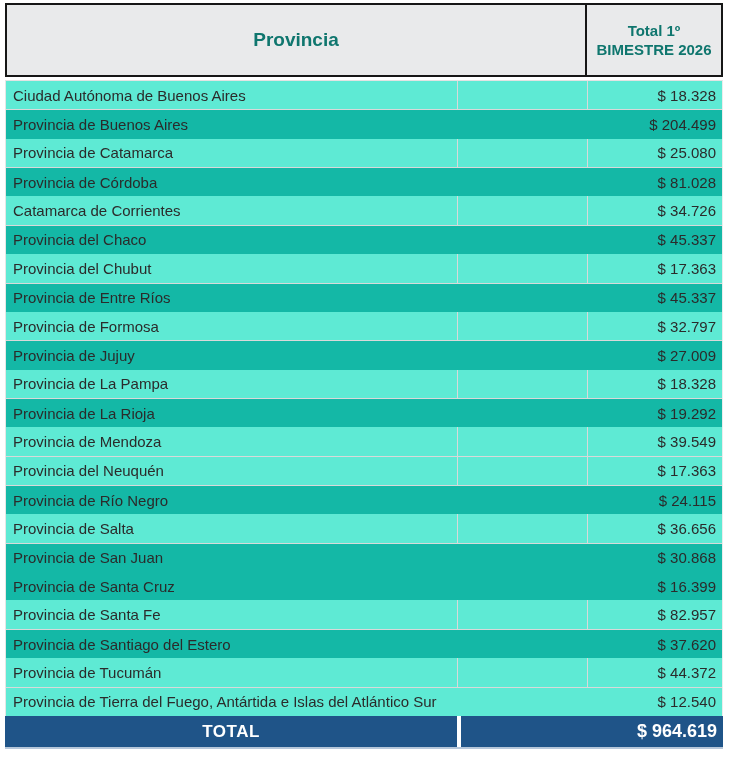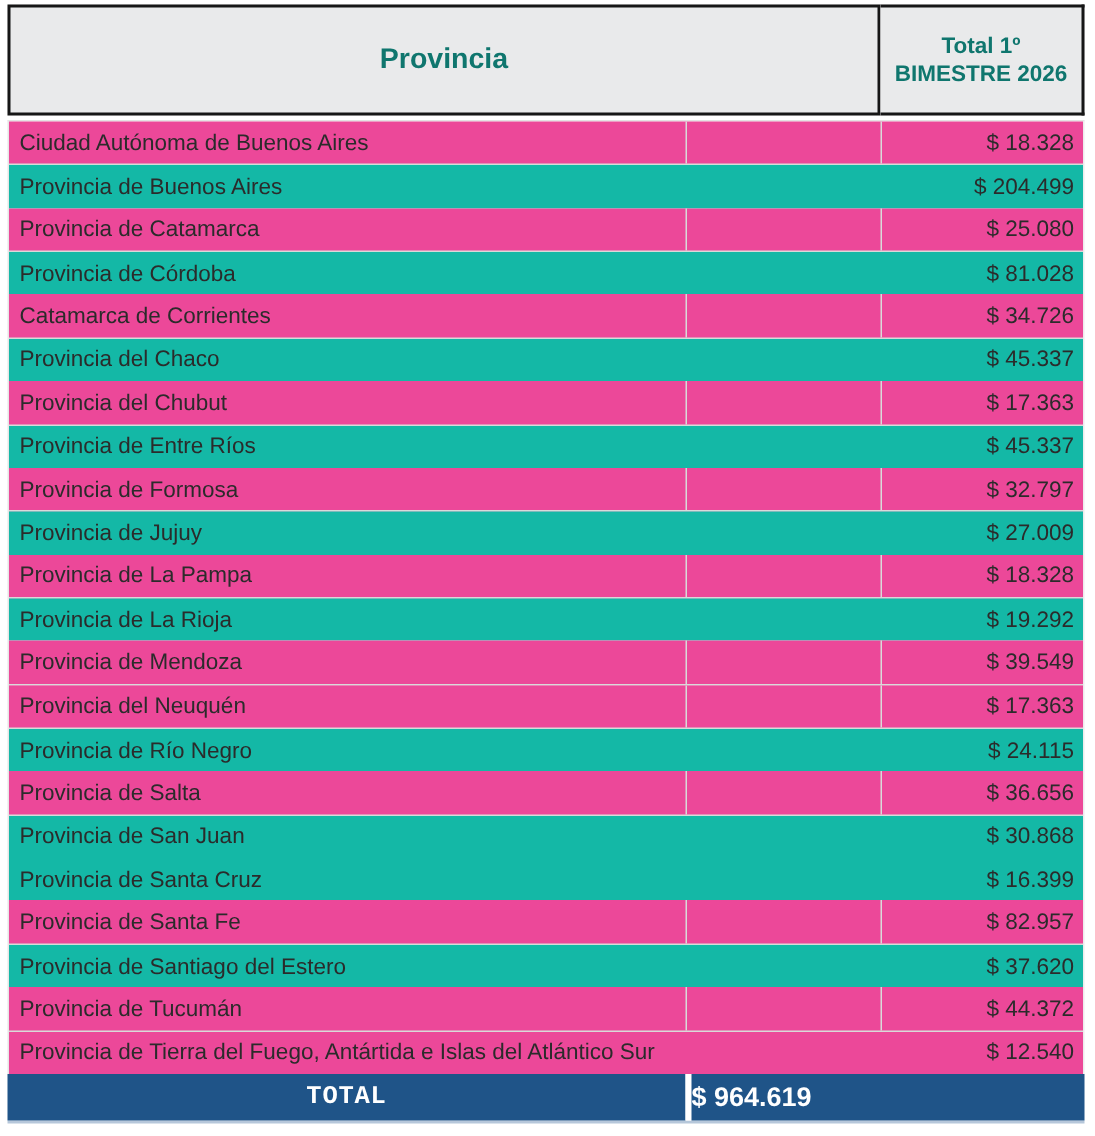--- a/index.html
+++ b/index.html
@@ -23,42 +23,42 @@
   .head-gap{height:3px;}
 
   
   .tbody{
     height:636px;display:flex;flex-direction:column;
     border-top:1px solid #e3e3e3;border-left:1px solid #e6e6e6;border-right:1px solid #ececec;
     box-sizing:border-box;
   }
   .row{
     flex:1;display:grid;grid-template-columns:452px 130px 1fr;
-    align-items:stretch;box-sizing:border-box;background:#ec4899;
+    align-items:stretch;box-sizing:border-box;background:#5eead4;
     color:#2b2b2b;font-size:15px;
   }
   .row.white{border-bottom:1px solid #d9d9d9;}
   .row.white .cell-name,.row.white .cell-spacer{border-right:1px solid #d9d9d9;}
   .row.gray{background:#14b8a6;}
   .cell{display:flex;align-items:center;box-sizing:border-box;overflow:hidden;white-space:nowrap;}
   .cell-name{padding-left:7px;}
   .cell-value{justify-content:flex-end;padding-right:6px;}
 
   
   .tfoot{
     height:33px;display:grid;grid-template-columns:452px 4px 1fr;
     border-bottom:2px solid #b6c7da;box-sizing:border-box;
   }
   .tf-cell{
     background:#1f5488;color:#ffffff;font-weight:bold;box-sizing:border-box;
     display:flex;align-items:center;
   }
-  .tf-label{justify-content:center;font-size:17px;letter-spacing:0.5px;font-family:Liberation Mono, monospace;}
+  .tf-label{justify-content:center;font-size:17px;letter-spacing:0.5px;}
   .tf-gap{background:#ffffff;}
-  .tf-value{justify-content:flex-start;padding-right:6px;font-size:18px;}
+  .tf-value{justify-content:flex-end;padding-right:6px;font-size:18px;}
 </style>
 </head>
 <body>
 
 <div class="table-wrap">
 
   <div class="thead">
     <div class="th th-province">
       <span>Provincia</span>
     </div>

